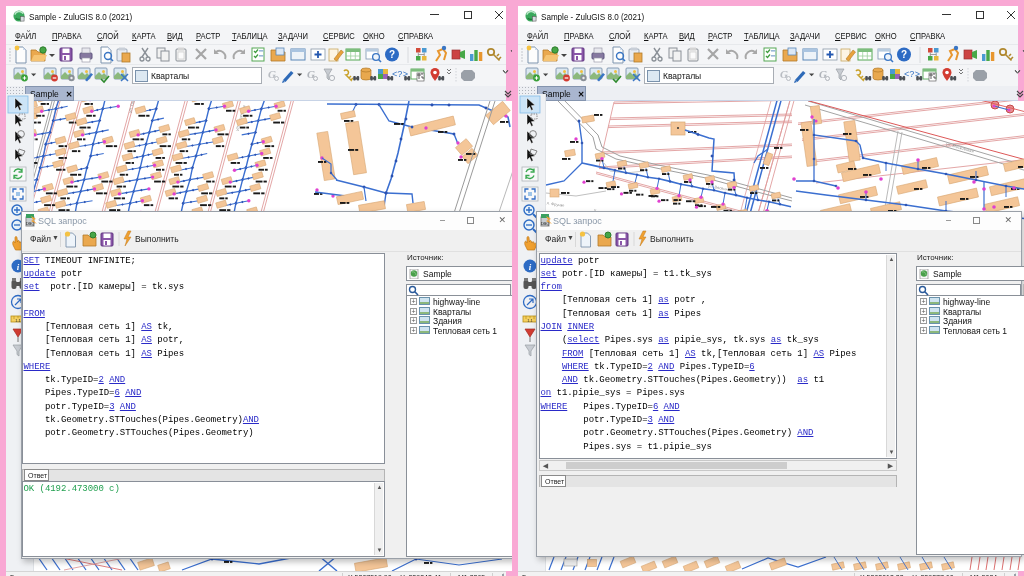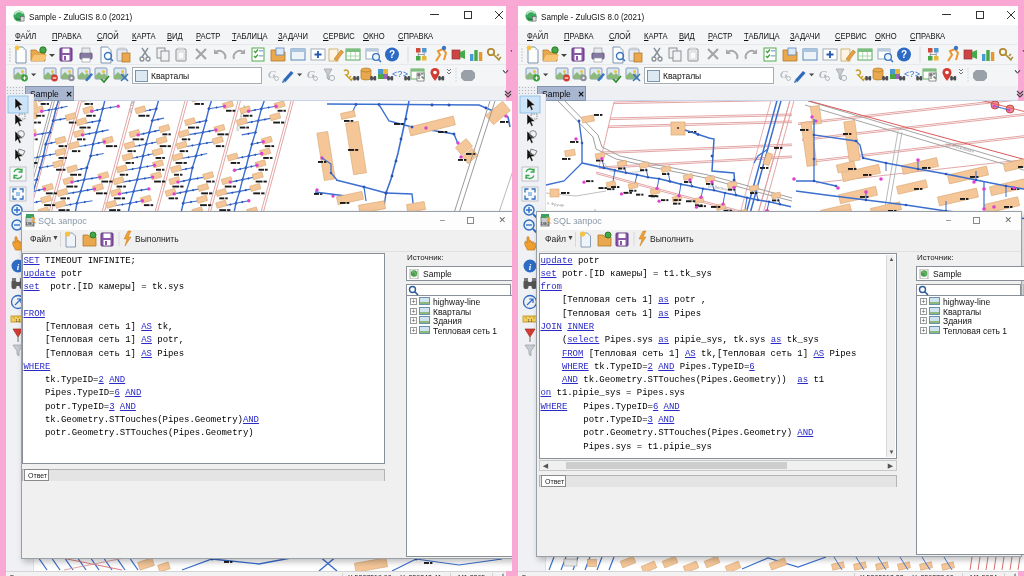--- a/index.html
+++ b/index.html
@@ -1261,20 +1261,27 @@
         </div>
    <div class="tree">
      <div class="trow"><span class="texp">+</span><span class="tico"></span>highway-line</div>
      <div class="trow"><span class="texp">+</span><span class="tico"></span>Кварталы</div>
      <div class="trow"><span class="texp">+</span><span class="tico"></span>Здания</div>
      <div class="trow"><span class="texp">+</span><span class="tico"></span>Тепловая сеть 1</div>
    </div>
  </div>
  <div class="rstrip" style="left:0px;top:257px;width:363px;"></div>
  <div class="rtab" style="left:2px;top:257px;">Ответ</div>
+ <div class="dresp" style="left:0px;top:269px;width:363px;height:76px;">
+   <pre class="resp">OK (4192.473000 c)</pre>
+        <div class="vsb" style="right:1px;top:1px;bottom:1px;">
+          <div class="sba">▲</div>
+          <div class="sba" style="position:absolute;bottom:0;">▼</div>
+        </div>
+ </div>
 </div>
  <div class="sbar">
    <span style="position:absolute;left:4px;top:2px;">Готов</span>
    <span class="ssep" style="left:336px;"></span>
    <span style="position:absolute;left:342px;top:2px;">X:5307519.90 м  Y: 389343.41 м</span>
    <span class="ssep" style="left:444px;"></span>
    <span style="position:absolute;left:452px;top:2px;">М1:3865</span>
    <span class="ssep" style="left:486px;"></span>
    <span class="ssep" style="left:497px;"></span>
    <svg width="9" height="9" viewBox="0 0 9 9" style="position:absolute;right:1px;bottom:1px;">

